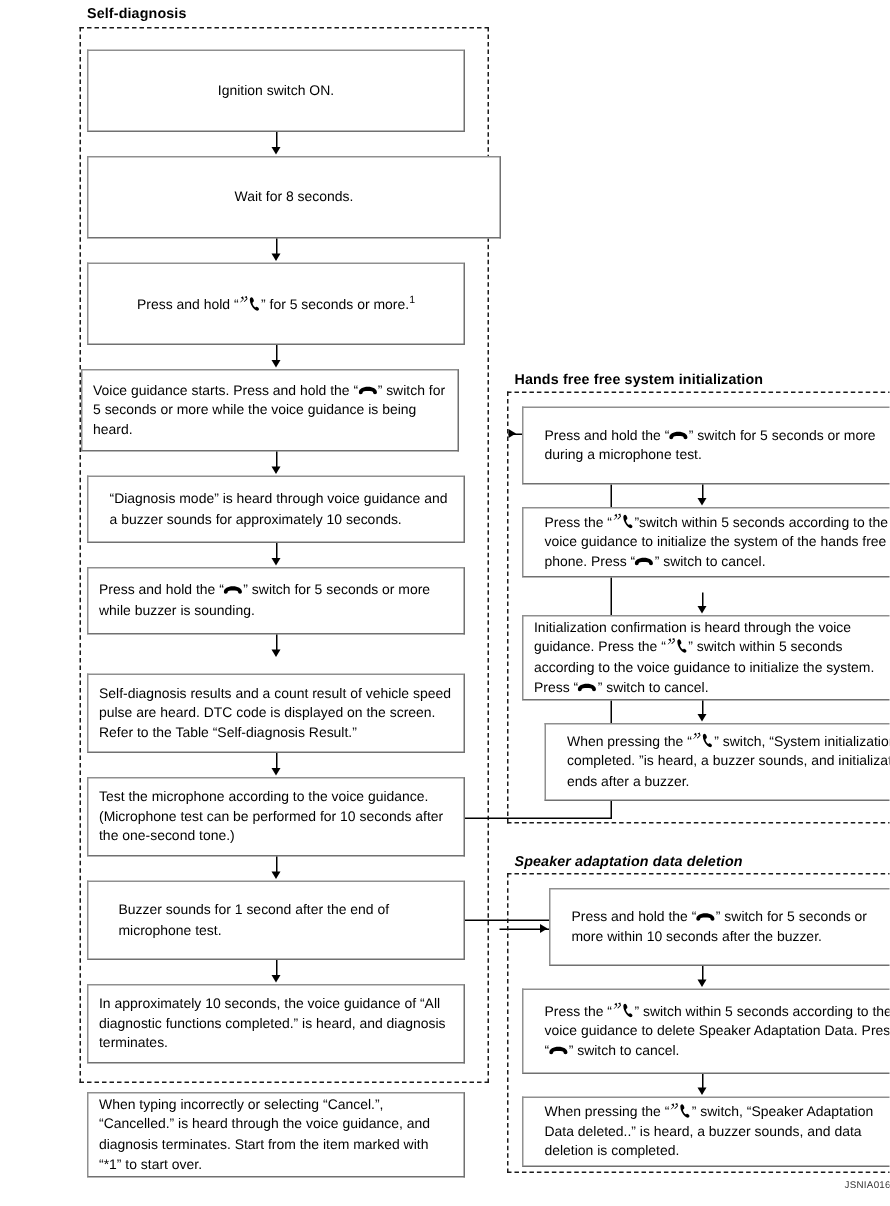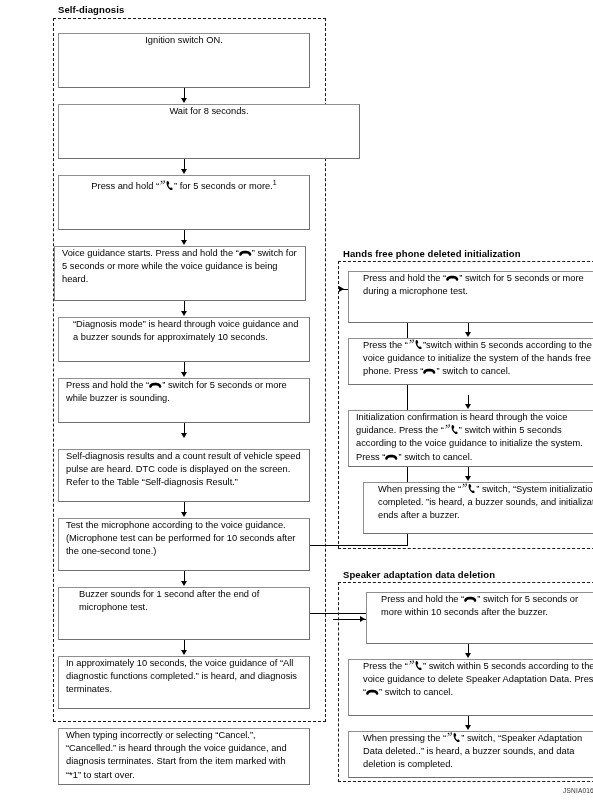--- a/index.html
+++ b/index.html
@@ -23,21 +23,21 @@
 
   
   .box{
     position:absolute;
     border:1px solid #8f8f8f;
     border-right-color:#707070;
     border-bottom-color:#707070;
     background:#fff;
     box-sizing:border-box;
     display:flex;
-    align-items:flex-start;
+    align-items:center;
     font-size:9.3px;
     line-height:13.2px;
     color:#000;
   }
   .box .txt{display:block;width:100%;}
   .box.center{justify-content:center;text-align:center;}
   .box.left .txt{padding:0 7px;}
   .box.indent .txt{padding:0 7px 0 20px;}
   .box.indent2 .txt{padding:0 7px 0 14px;}
 
@@ -78,21 +78,21 @@
   <div class="group-title" style="left:22px;top:4px;">Self-diagnosis</div>
 
   <div class="dashed" style="left:17px;top:18px;width:271px;height:702px;"></div>
 
   <div class="box center" style="left:22px;top:33px;width:252px;height:55px;">
     <span class="txt">Ignition switch ON.</span>
   </div>
   <div class="vline" style="left:148px;top:88px;height:12px;"></div>
   <div class="arrow-down" style="left:145px;top:98px;"></div>
 
-  <div class="box center" style="left:22px;top:104px;width:302px;height:55px;">
+  <div class="box center" style="left:22px;top:104px;width:276px;height:55px;">
     <span class="txt">Wait for 8 seconds.</span>
   </div>
   <div class="vline" style="left:148px;top:159px;height:12px;"></div>
   <div class="arrow-down" style="left:145px;top:169px;"></div>
 
   <div class="box center" style="left:22px;top:175px;width:252px;height:55px;">
     <span class="txt">
       <span>Press and hold “</span><span class="ico ico-offhook"><svg viewBox="0 0 30 22">
             <path d="M2 9 L6 5 L3 3 L6 1 L7 5 L3 9 Z" fill="#000"></path>
             <path d="M7 8 L11 4 L8 2 L11 0.5 L12 4.5 L8 8.5 Z" fill="#000"></path>
@@ -158,21 +158,21 @@
   <div class="hline" style="left:274px;top:545px;width:98px;"></div>
   <div class="vline" style="left:371px;top:289px;height:257px;"></div>
   <div class="hline" style="left:303px;top:289px;width:69px;"></div>
   <div class="arrow-right" style="left:303px;top:286px;"></div>
 
   <div class="hline" style="left:274px;top:613px;width:94px;"></div>
   <div class="vline" style="left:367px;top:613px;height:6px;"></div>
   <div class="hline" style="left:297px;top:619px;width:71px;"></div>
   <div class="arrow-right" style="left:324px;top:616px;"></div>
 
-  <div class="group-title" style="left:307px;top:248px;">Hands free phone deleted initialization</div>
+  <div class="group-title" style="left:307px;top:248px;">Hands free free system initialization</div>
 
   <div class="dashed" style="left:302px;top:261px;width:280px;height:286px;"></div>
 
   <div class="box indent2" style="left:312px;top:271px;width:260px;height:52px;">
     <span class="txt">
       <span>Press and hold the “</span><span class="ico ico-onhook"><svg viewBox="0 0 26 18">
             <path d="M3 13.5c-1.6 0-2.6-1-2.6-2.6 0-4.3 5.3-7.4 12.1-7.4s12.1 3.1 12.1 7.4c0 1.6-1 2.6-2.6 2.6-1.5 0-2.4-.7-2.6-2.1-.2-1.2-.7-1.7-2-1.9-1.4-.2-3.3-.3-4.9-.3s-3.5 .1-4.9 .3c-1.3 .2-1.8 .7-2 1.9-.2 1.4-1.1 2.1-2.6 2.1z" fill="#000"></path>
           </svg></span><span>” switch for 5 seconds or more during a microphone test.</span>
     </span>
   </div>
@@ -210,21 +210,21 @@
   <div class="box indent2" style="left:327px;top:482px;width:260px;height:52px;">
     <span class="txt">
       <span>When pressing the “</span><span class="ico ico-offhook"><svg viewBox="0 0 30 22">
             <path d="M2 9 L6 5 L3 3 L6 1 L7 5 L3 9 Z" fill="#000"></path>
             <path d="M7 8 L11 4 L8 2 L11 0.5 L12 4.5 L8 8.5 Z" fill="#000"></path>
             <path d="M17.5 2.2c-1.5 .2-2.4 1.4-2.4 3.6 0 4.4 2.6 9.6 6.1 12.6 2.1 1.8 4.1 2.3 5.3 1.3 1.2-1 1.1-2.3-.4-3.6-1.2-1-2.1-1.2-2.9-.6-.6 .5-1.1 .4-1.9-.4-1.4-1.4-2.6-3.8-2.6-5.2 0-.8 .2-1.1 .9-1.4 .9-.4 1.1-1.3 .6-2.9-.6-2-1.7-3.2-2.7-3.4z" fill="#000"></path>
           </svg></span><span>” switch, “System initialization completed. ”is heard, a buzzer sounds, and initialization ends after a buzzer.</span>
     </span>
   </div>
 
-  <div class="group-title" style="left:307px;top:569px;">Speaker adaptation data deletion</div>
+  <div class="group-title" style="left:307px;top:569px;font-style:italic;">Speaker adaptation data deletion</div>
 
   <div class="dashed" style="left:302px;top:582px;width:280px;height:198px;"></div>
 
   <div class="box indent2" style="left:330px;top:592px;width:242px;height:52px;">
     <span class="txt">
       <span>Press and hold the “</span><span class="ico ico-onhook"><svg viewBox="0 0 26 18">
             <path d="M3 13.5c-1.6 0-2.6-1-2.6-2.6 0-4.3 5.3-7.4 12.1-7.4s12.1 3.1 12.1 7.4c0 1.6-1 2.6-2.6 2.6-1.5 0-2.4-.7-2.6-2.1-.2-1.2-.7-1.7-2-1.9-1.4-.2-3.3-.3-4.9-.3s-3.5 .1-4.9 .3c-1.3 .2-1.8 .7-2 1.9-.2 1.4-1.1 2.1-2.6 2.1z" fill="#000"></path>
           </svg></span><span>” switch for 5 seconds or more within 10 seconds after the buzzer.</span>
     </span>
   </div>

